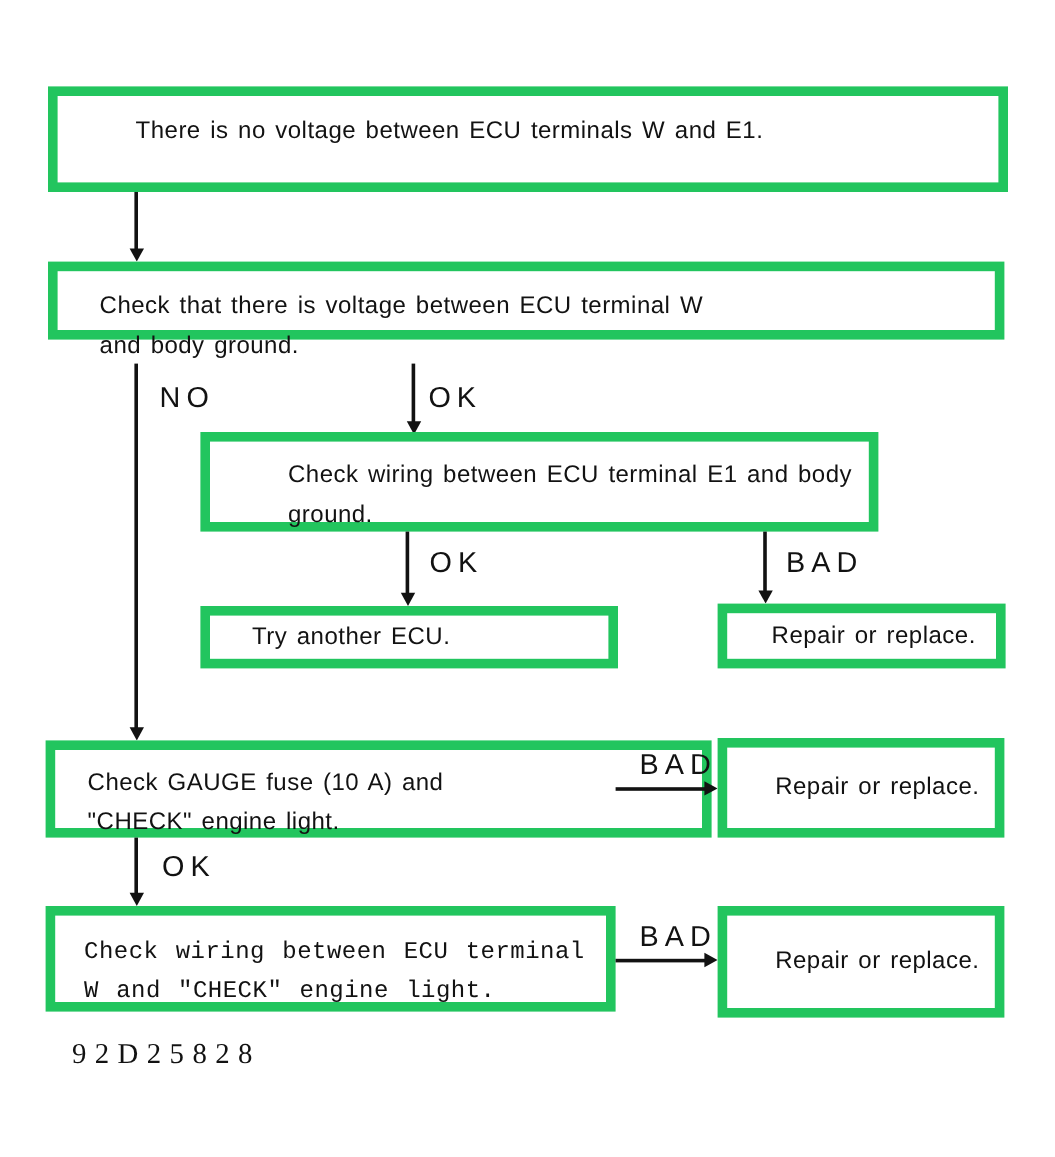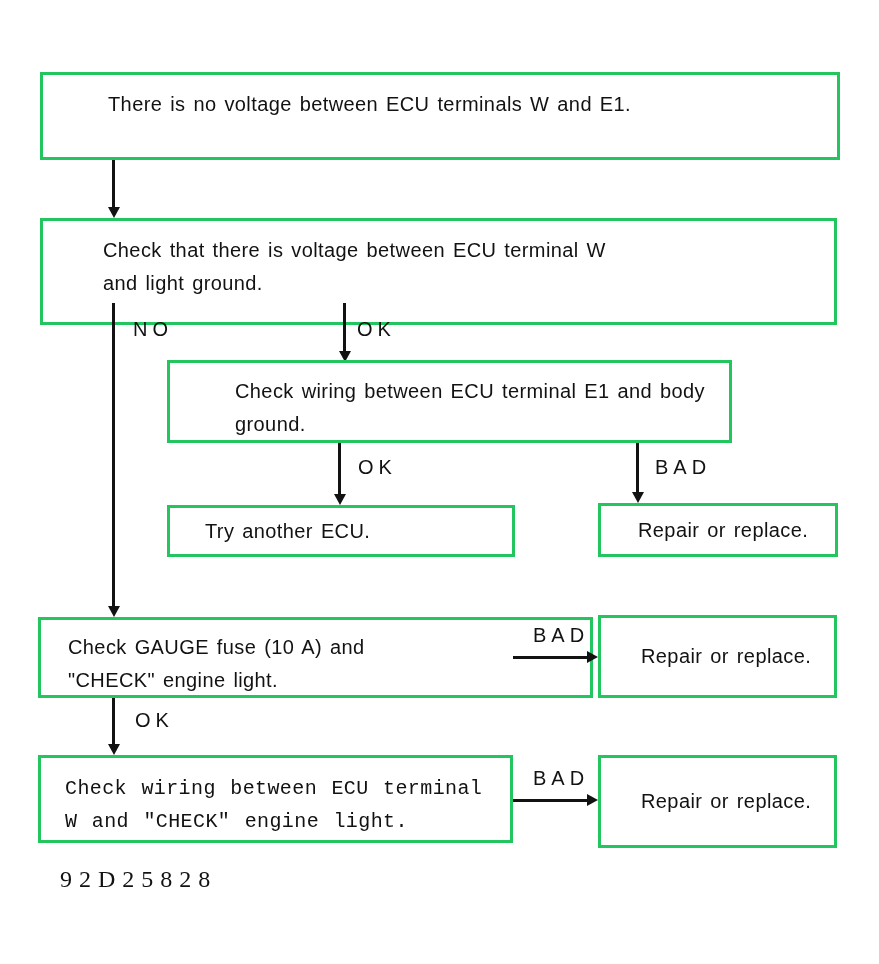--- a/index.html
+++ b/index.html
@@ -11,21 +11,21 @@
     position: relative;
     width: 879px;
     height: 964px;
     background: #ffffff;
     font-family: "Liberation Sans", sans-serif;
     color: #121212;
     overflow: hidden;
   }
   .flow-box {
     position: absolute;
-    border: 3px solid #22c55e;
+    border: 8px solid #22c55e;
     background: #ffffff;
     box-sizing: border-box;
     font-size: 20px;
     letter-spacing: 0.4px;
     word-spacing: 2px;
     line-height: 33px;
   }
   .flow-box .box-line { white-space: nowrap; }
   .bold { font-weight: bold; }
   .single {
@@ -51,36 +51,36 @@
   }
   .arrow-right {
     position: absolute;
     width: 0; height: 0;
     border-top: 6px solid transparent;
     border-bottom: 6px solid transparent;
     border-left: 11px solid #121212;
   }
   .branch-label {
     position: absolute;
-    font-size: 20px;
+    font-size: 24px;
     letter-spacing: 5px;
     white-space: nowrap;
   }
   .fig-code {
     position: absolute;
     left: 60px;
     top: 866px;
     font-family: Liberation Serif, serif;
     font-size: 24px;
     letter-spacing: 7px;
   }
 
   
   #box-start            { left: 40px;  top: 72px;  width: 800px; height: 88px; padding: 13px 0 0 65px; }
-  #box-check-voltage    { left: 40px;  top: 218px; width: 797px; height: 107px; padding: 13px 0 0 60px; }
+  #box-check-voltage    { left: 40px;  top: 218px; width: 797px; height: 65px; padding: 13px 0 0 35px; }
   #box-check-wiring-e1  { left: 167px; top: 360px; width: 565px; height: 83px; padding: 12px 0 0 65px; }
   #box-try-ecu          { left: 167px; top: 505px; width: 348px; height: 52px; padding-left: 35px; }
   #box-repair-1         { left: 598px; top: 503px; width: 240px; height: 54px; padding-left: 37px; }
   #box-check-fuse       { left: 38px;  top: 617px; width: 555px; height: 81px; padding: 11px 0 0 27px; }
   #box-repair-2         { left: 598px; top: 615px; width: 239px; height: 83px; padding-left: 40px; }
   #box-check-wiring-w   { left: 38px;  top: 755px; width: 475px; height: 88px; padding: 14px 0 0 24px; font-family: Liberation Mono, monospace; }
   #box-repair-3         { left: 598px; top: 755px; width: 239px; height: 93px; padding-left: 40px; }
 
   
   #line-start-down   { left: 112px; top: 160px; height: 48px; }
@@ -116,21 +116,21 @@
 
   <div class="flow-box" id="box-start">
     <div class="box-line">There is no voltage between ECU terminals W and E1.</div>
   </div>
 
   <div class="vline" id="line-start-down"></div>
   <div class="arrow-down" id="arr-start-down"></div>
 
   <div class="flow-box" id="box-check-voltage">
     <div class="box-line">Check that there is voltage between ECU terminal W</div>
-    <div class="box-line">and light ground.</div>
+    <div class="box-line">and body ground.</div>
   </div>
 
   <span class="branch-label" id="lbl-no-1">NO</span>
   <div class="vline" id="line-no-down"></div>
   <div class="arrow-down" id="arr-no-down"></div>
 
   <span class="branch-label" id="lbl-ok-1">OK</span>
   <div class="vline" id="line-ok1-down"></div>
   <div class="arrow-down" id="arr-ok1-down"></div>
 

